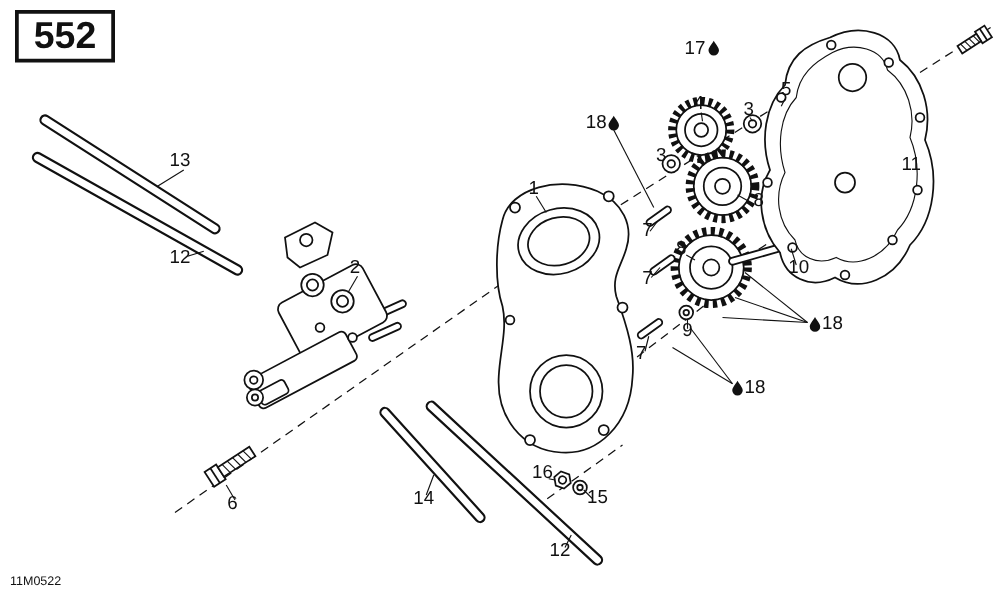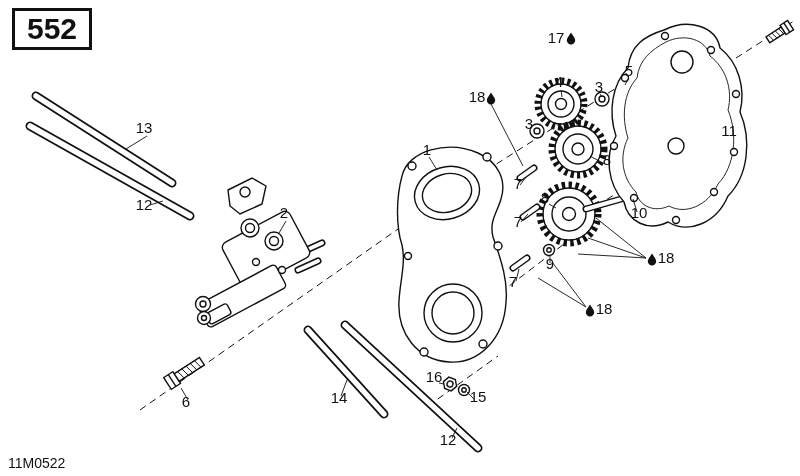--- a/index.html
+++ b/index.html
@@ -1,20 +1,20 @@
 <!DOCTYPE html>
 <html><head>
 <meta charset="utf-8">
 <style>
   html,body{margin:0;padding:0;background:#ffffff;}
   .stage{position:relative;width:800px;height:476px;background:#fff;overflow:hidden;
          font-family:"Liberation Sans","DejaVu Sans",sans-serif;}
   .model-box{position:absolute;left:12px;top:8px;border:3px solid #111;
              padding:1px 12px;font-size:30px;font-weight:bold;color:#111;background:#fff;z-index:3;text-align:center;}
-  .footer-code{position:absolute;left:8px;bottom:5px;font-size:14px;color:#111;z-index:3;}
+  .footer-code{position:absolute;left:8px;bottom:5px;font-size:10px;color:#111;z-index:3;}
   svg{position:absolute;left:0;top:0;}
   svg text{font-family:"Liberation Sans","DejaVu Sans",sans-serif;font-size:15px;fill:#111;}
   .ln{fill:none;stroke:#111;stroke-width:1.4;}
   .fl{fill:#fff;stroke:#111;stroke-width:1.4;}
   .dash{fill:none;stroke:#111;stroke-width:1;stroke-dasharray:7 5;}
   .thin{fill:none;stroke:#111;stroke-width:0.9;}
   .tubeO{stroke:#111;stroke-width:9;stroke-linecap:round;}
   .tubeI{stroke:#fff;stroke-width:5.5;stroke-linecap:round;}
   .pinO{stroke:#111;stroke-width:7;stroke-linecap:round;}
   .pinI{stroke:#fff;stroke-width:4;stroke-linecap:round;}

